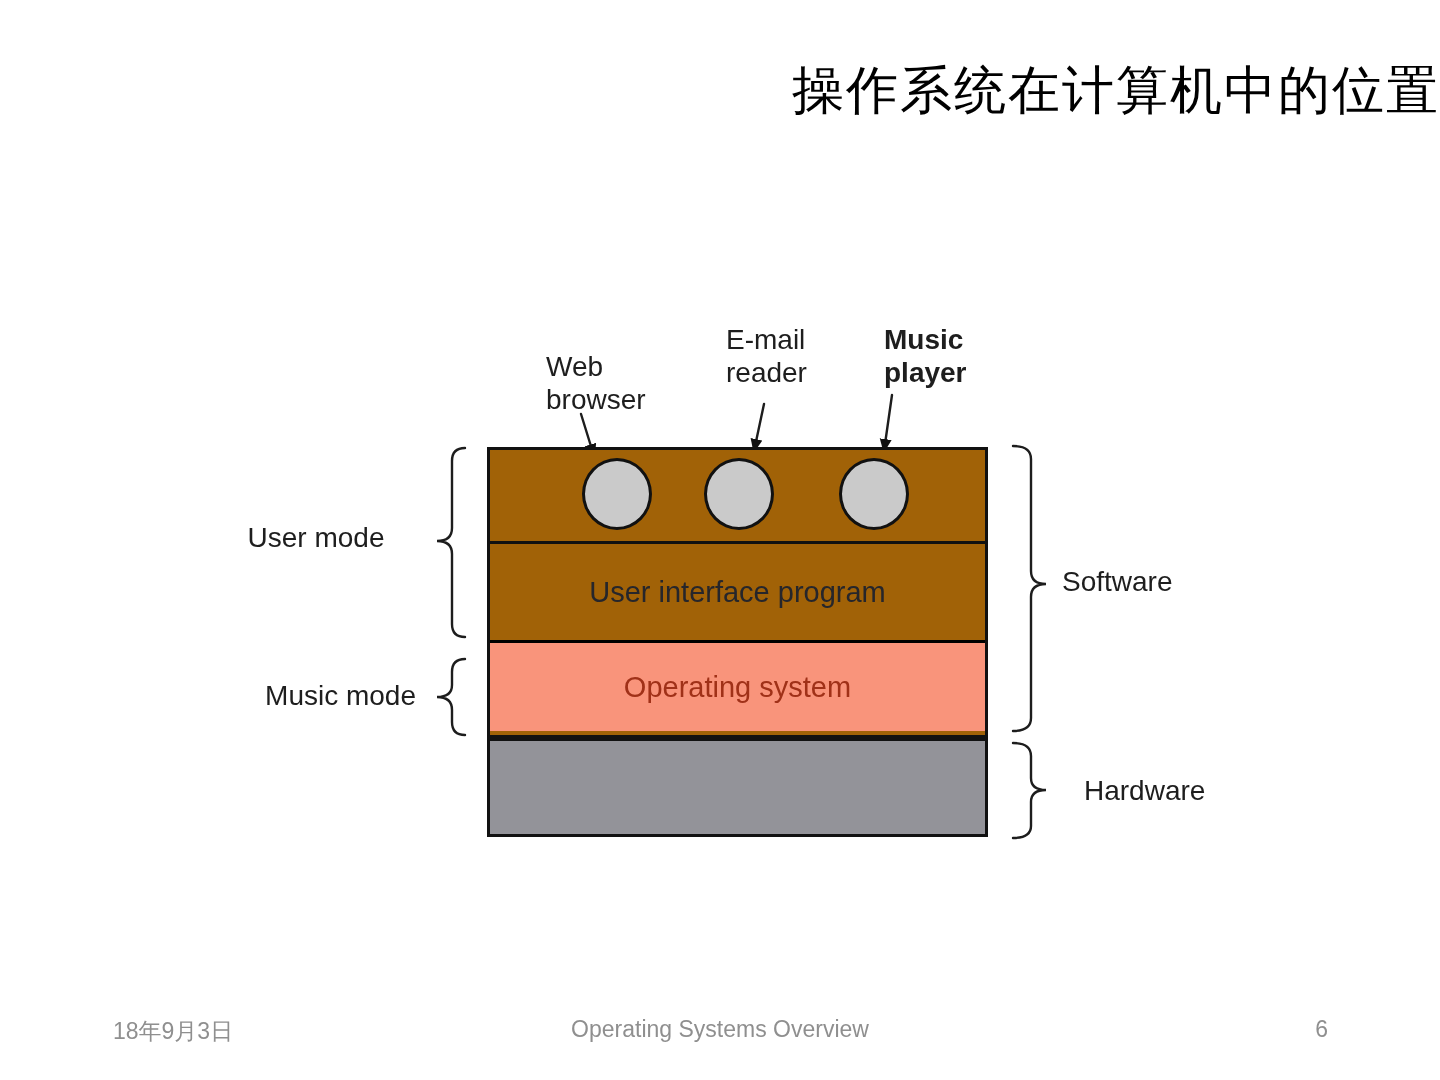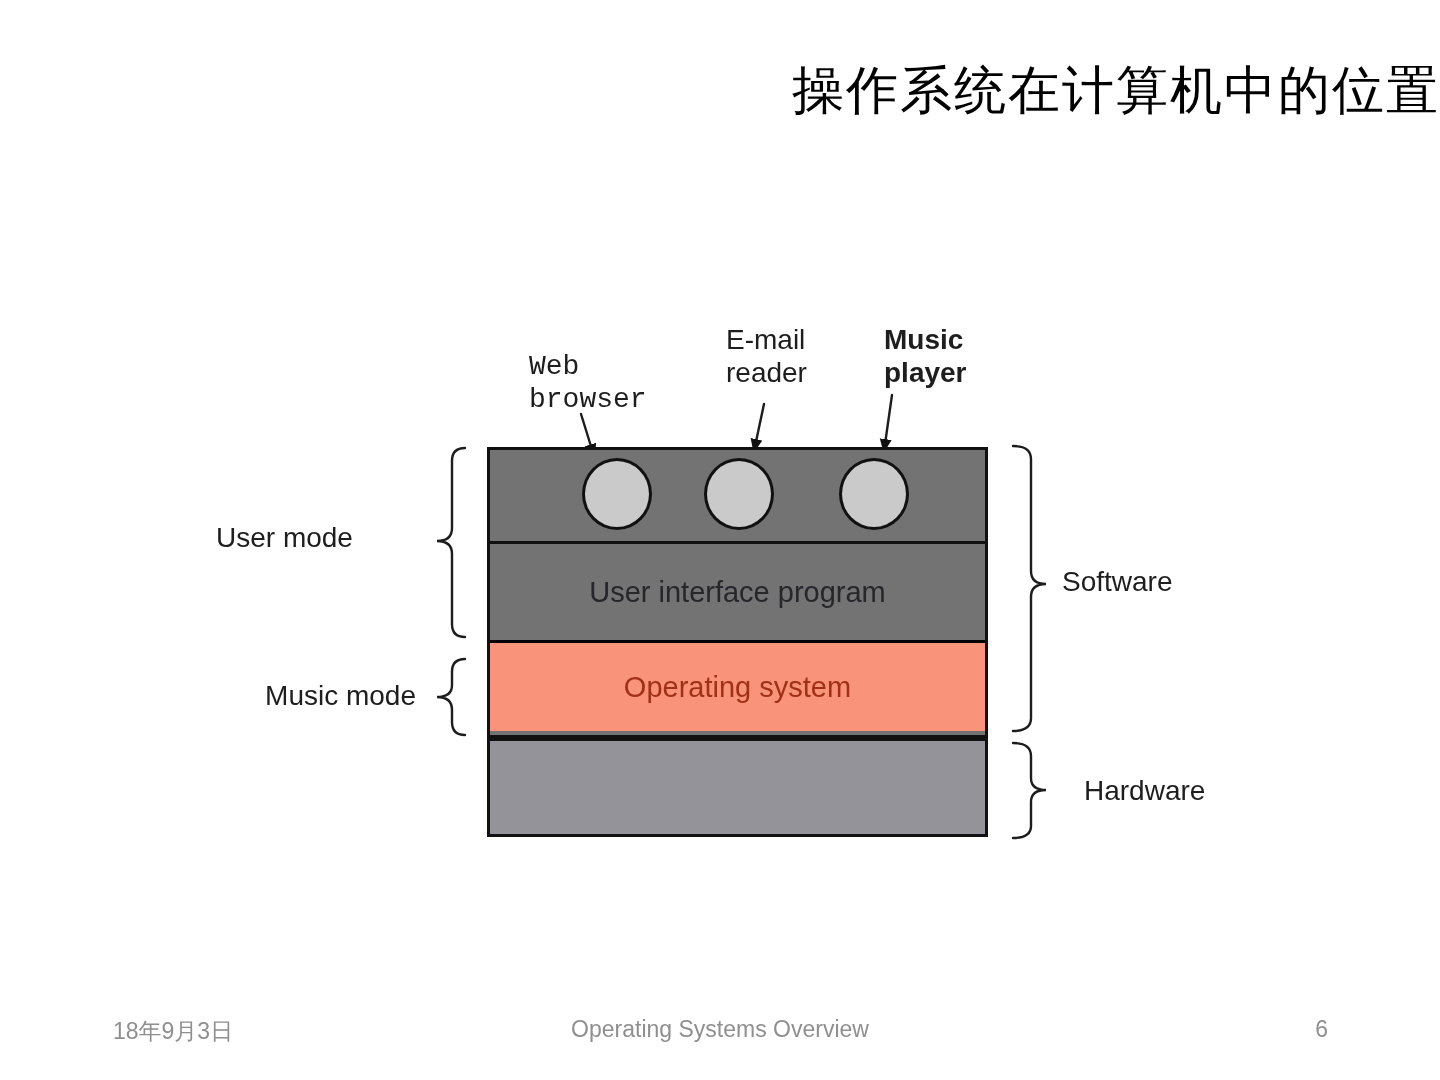--- a/index.html
+++ b/index.html
@@ -8,28 +8,28 @@
     font-family:"Liberation Sans","DejaVu Sans",sans-serif; overflow:hidden;
   }
   .slide-title {
     position:absolute; left:0; top:62px; width:1440px;
     text-align:right; font-size:52px; font-weight:500; color:#000000;
     letter-spacing:2px; line-height:1.1;
   }
   
   .app-label { position:absolute; font-size:28px; line-height:33px; color:#1e1e1e; }
   .app-label span { display:block; }
-  .lbl-web   { left:529px; top:350px;font-family:Liberation Mono, monospace; }
+  .lbl-web   { left:546px; top:350px; }
   .lbl-email { left:726px; top:323px; }
   .lbl-music { left:884px; top:323px;font-weight:bold; }
 
   
   .software-box {
     position:absolute; left:487px; top:447px; width:501px; height:291px;
-    border:3px solid #111111; box-sizing:border-box; background:#737373;
+    border:3px solid #111111; box-sizing:border-box; background:#a16207;
     display:flex; flex-direction:column;
   }
   .row-apps { position:relative; height:94px; border-bottom:3px solid #111111; box-sizing:border-box; }
   .row-ui   { height:96px; display:flex; align-items:center; justify-content:center;
               font-size:29px; color:#26262b; }
   .row-os   { flex:1; margin-bottom:4px; background:#f9947b; border-top:3px solid #000000;
               box-sizing:border-box; display:flex; align-items:center; justify-content:center;
               font-size:29px; color:#a03118; }
   .circle {
     position:absolute; top:8px; width:70px; height:72px; border-radius:50%;
@@ -38,21 +38,21 @@
   .c1 { left:92px; } .c2 { left:214px; } .c3 { left:349px; }
 
   
   .hardware-box {
     position:absolute; left:487px; top:738px; width:501px; height:99px;
     background:#939399; border:3px solid #111111; box-sizing:border-box;
   }
 
   
   .side-label { position:absolute; font-size:28px; color:#1e1e1e; white-space:nowrap; }
-  .lbl-usermode   { left:216px; top:522px; width:200px; text-align:left; }
+  .lbl-usermode   { left:216px; top:522px; width:200px; text-align:center; }
   .lbl-kernelmode { left:216px; top:680px; width:200px; text-align:right; }
   .lbl-software   { left:1062px; top:566px; }
   .lbl-hardware   { left:1060px; top:775px;margin-left:24px; }
 
   
   .overlay { position:absolute; left:0; top:0; width:1440px; height:1080px; pointer-events:none; }
   .overlay path { fill:none; stroke:#1d1d1d; stroke-width:2.4; stroke-linecap:round; }
   .overlay path.head { fill:#111111; stroke:none; }
 
   

